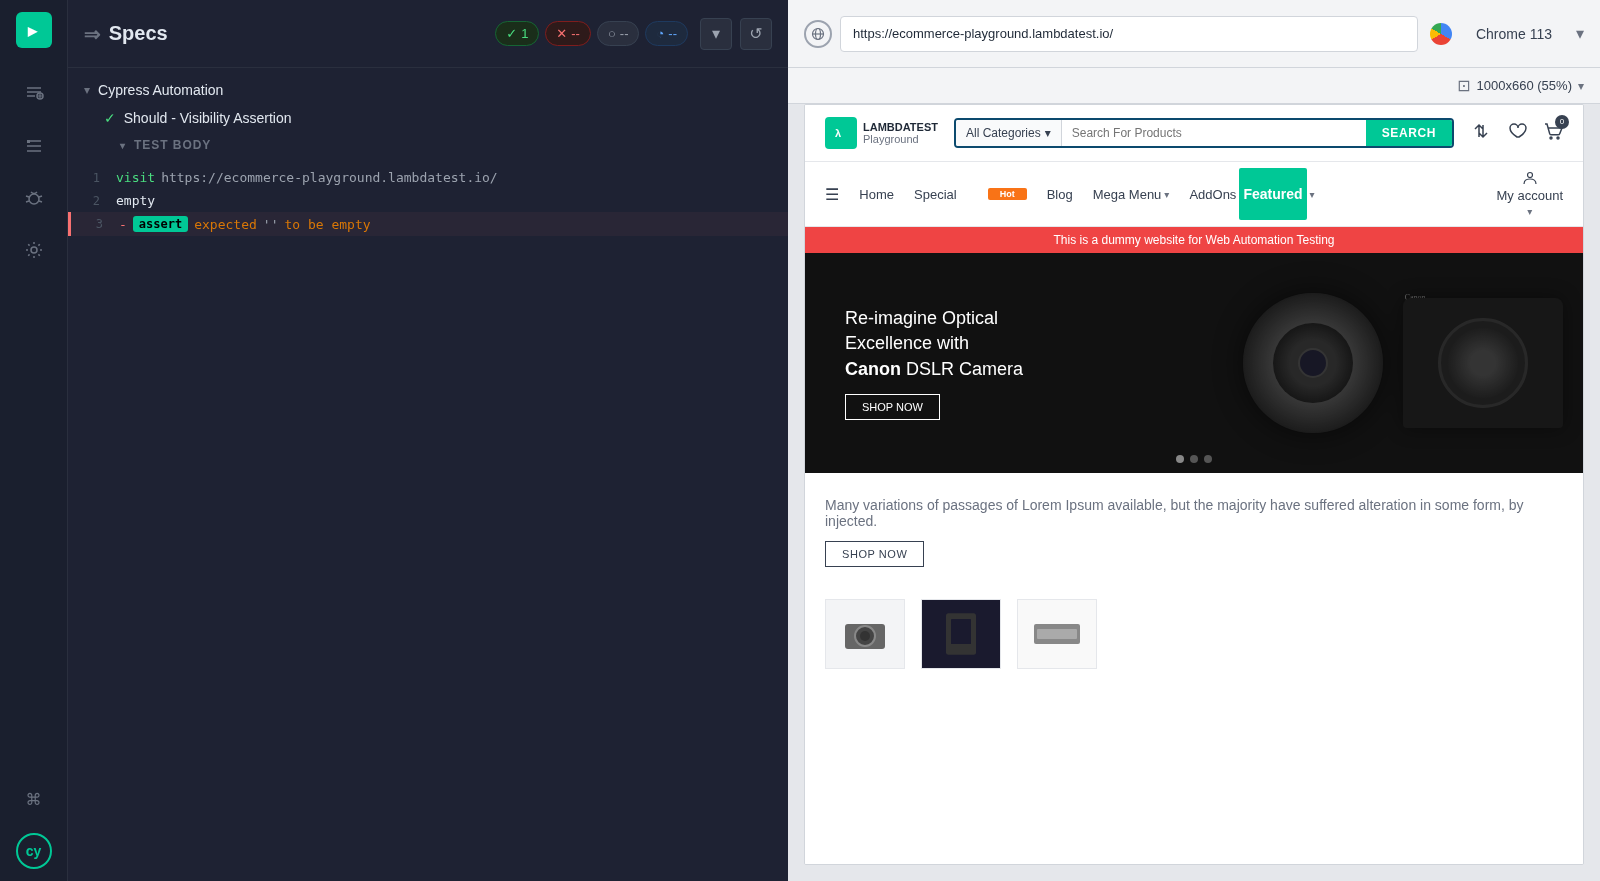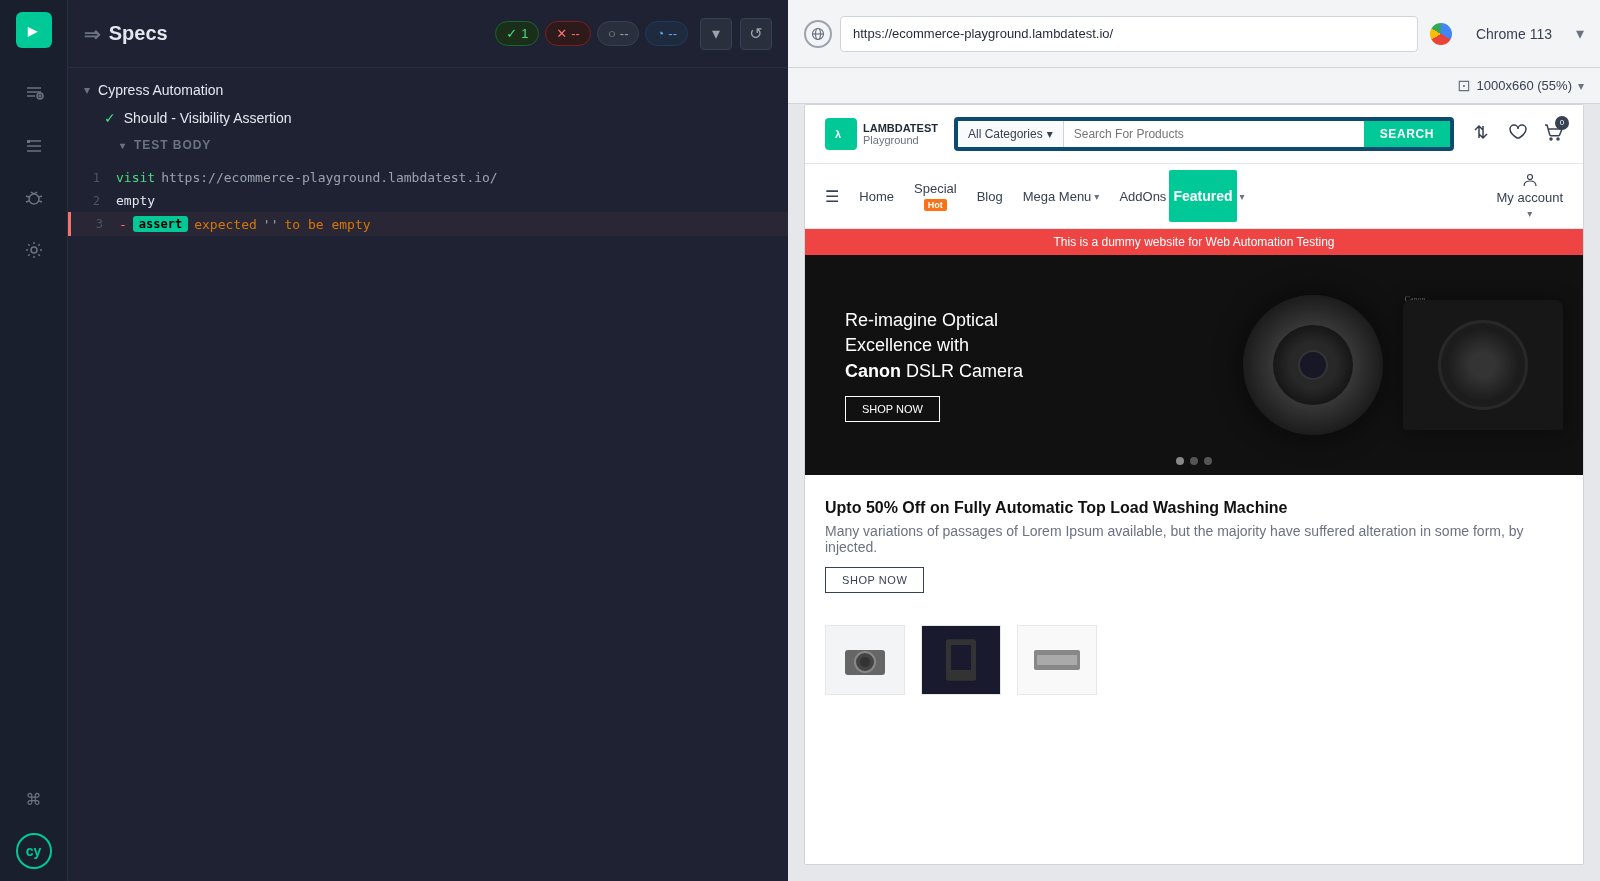--- a/index.html
+++ b/index.html
@@ -264,21 +264,21 @@
     .lambda-logo-icon {
       width: 32px; height: 32px;
       background: #00c896;
       border-radius: 4px;
       display: flex; align-items: center; justify-content: center;
       color: white; font-size: 16px; font-weight: bold;
     }
     .search-area {
       flex: 1;
       display: flex; align-items: flex-start;
-      border: 4px solid #0c4a6e;
+      border: 2px solid #0c4a6e;
       border-radius: 4px;
       overflow: hidden;
       max-width: 500px;
     }
     .cat-select {
       padding: 6px 10px;
       background: #f9fafb;
       border-right: 1px solid #d1d5db;
       font-size: 12px; color: #374151;
       display: flex; align-items: center; gap: 4px;
@@ -312,22 +312,22 @@
     }
     .ecom-nav {
       display: flex; align-items: center;
       padding: 6px 20px;
       border-bottom: 1px solid #e5e7eb;
       gap: 20px;
       font-size: 13px;
     }
     .nav-hamburger { color: #374151; font-size: 16px; cursor: pointer; }
     .nav-link { color: #374151; text-decoration: none; cursor: pointer; white-space: nowrap; }
-    .nav-special { display: flex; align-items: center; gap: 3px; flex-direction: column; }
-    .hot-badge { background: #f97316; color: white; font-size: 9px; font-weight: 700; padding: 1px 4px; border-radius: 2px; }
+    .nav-special { display: flex; align-items: center; gap: 3px; }
+    .hot-badge { background: #f97316; color: white; font-size: 9px; font-weight: 700; padding: 1px 12px; border-radius: 2px; margin-left: 28px; }
     .nav-arrow { font-size: 10px; color: #6b7280; }
     .nav-featured-badge { background: #00c896; color: white; font-size: 14px; font-weight: 700; padding: 18px 4px; border-radius: 2px; }
     .alert-bar {
       background: #ef4444;
       color: white;
       text-align: center;
       font-size: 12px;
       padding: 6px;
     }
     .hero-banner {
@@ -655,21 +655,20 @@
           </div>
         </div>
         <div class="hero-dots">
           <div class="dot active"></div>
           <div class="dot"></div>
           <div class="dot"></div>
         </div>
       </div>
 
       <div class="promo-section">
-        <div class="promo-title">Upto 50% Off on Fully Automatic Top Load Washing Machine</div>
         <div class="promo-desc">Many variations of passages of Lorem Ipsum available, but the majority have suffered alteration in some form, by injected.</div>
         <div class="shop-now-outline">SHOP NOW</div>
       </div>
 
       <div class="product-grid">
         <div class="product-thumb">
           <svg width="50" height="50" viewBox="0 0 50 50" fill="none">
             <rect x="5" y="15" width="40" height="25" rx="3" fill="#666"></rect>
             <circle cx="25" cy="27" r="10" fill="#444" stroke="#888" stroke-width="2"></circle>
             <circle cx="25" cy="27" r="5" fill="#333"></circle>

